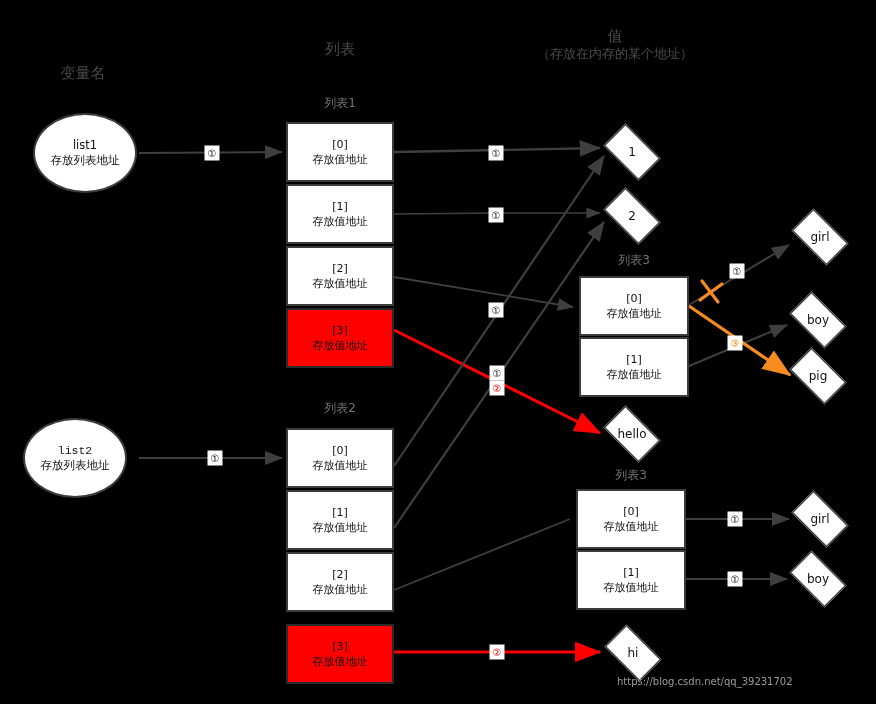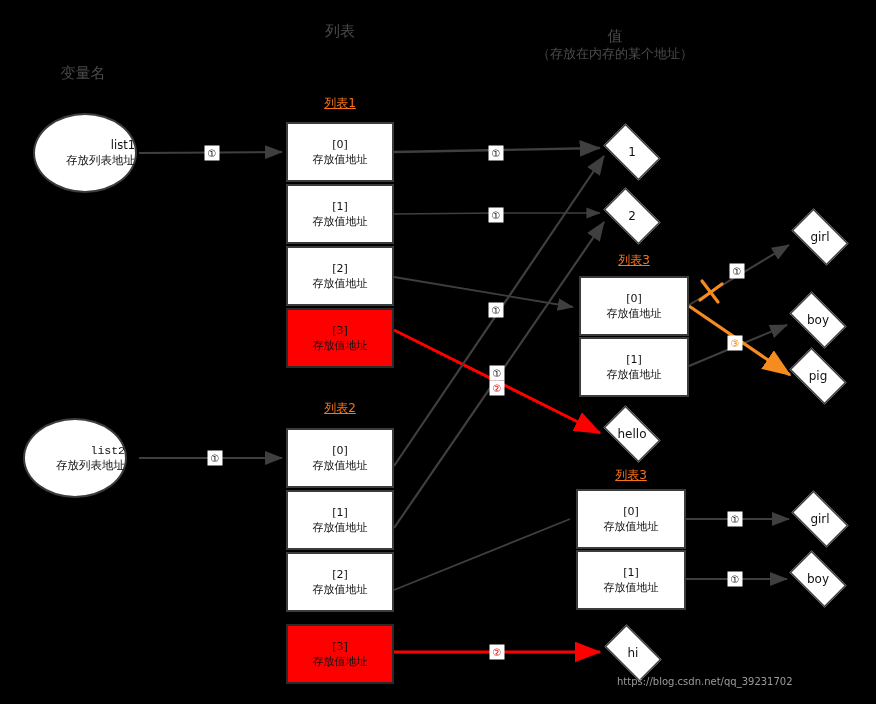--- a/index.html
+++ b/index.html
@@ -19,35 +19,34 @@
     font-size:15px;
     text-align:center;
     line-height:18px;
     white-space:nowrap;
     transform:translateX(-50%);
   }
   .col-header .sub{font-size:13px;display:block;font-family:Liberation Serif, serif;}
 
   .list-caption{
     position:absolute;
-    color:#f97316;
+    color:#737373;
     font-size:12px;
     white-space:nowrap;
     transform:translateX(-50%);
-    text-decoration:underline;
   }
 
   
   .var-node{
     position:absolute;
     background:#fff;
     border:2px solid #3c3c3c;
     border-radius:50%;
     display:flex;flex-direction:column;
-    align-items:flex-end;justify-content:center;
+    align-items:center;justify-content:center;
     color:#111;
     font-size:11px;
     line-height:15px;
     box-sizing:border-box;
   }
   .var-node .l1{font-size:11.5px;}
   .var-node .l2{font-size:11.5px;}
 
   
   .cell{
@@ -152,21 +151,21 @@
     </g>
 
     <line x1="686" y1="519" x2="789" y2="519" stroke="#3f3f3f" stroke-width="2" marker-end="url(#ah-gray)"></line>
 
     <line x1="686" y1="579" x2="787" y2="579" stroke="#3f3f3f" stroke-width="2" marker-end="url(#ah-gray)"></line>
   </svg>
 
   <div class="col-header" style="left:83px;top:40px;margin-top:24px;">
     <span>变量名</span>
   </div>
-  <div class="col-header" style="left:340px;top:22px;">
+  <div class="col-header" style="left:340px;top:40px;">
     <span>列表</span>
   </div>
   <div class="col-header" style="left:615px;top:27px;">
     <span>值</span>
     <span class="sub">（存放在内存的某个地址）</span>
   </div>
 
   <div class="list-caption" style="left:340px;top:95px;">列表1</div>
   <div class="list-caption" style="left:340px;top:400px;text-align:center;">列表2</div>
   <div class="list-caption" style="left:634px;top:252px;">列表3</div>

